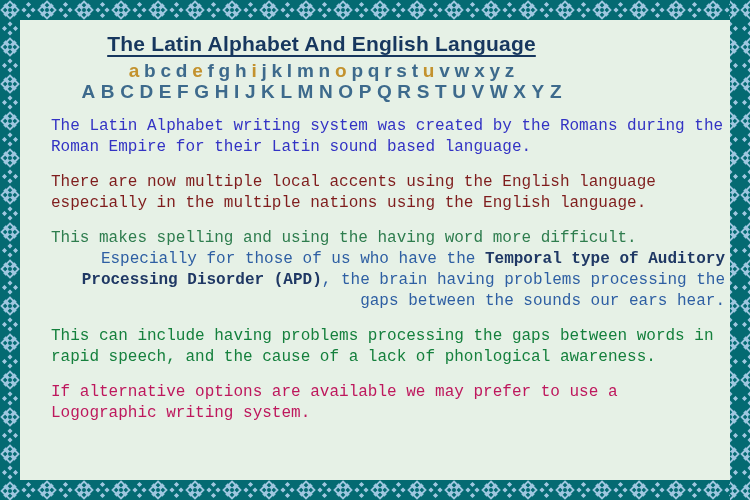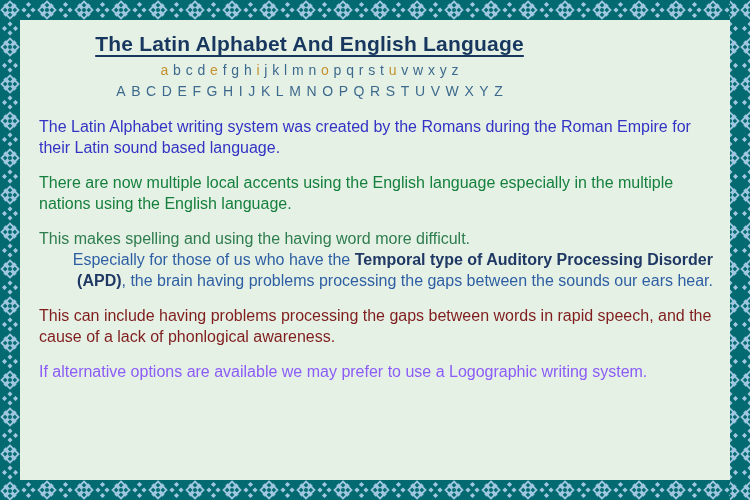--- a/index.html
+++ b/index.html
@@ -4,49 +4,50 @@
 <style>
   html, body { margin: 0; padding: 0; }
   body {
     width: 750px; height: 500px; overflow: hidden;
     font-family: "Liberation Sans", "DejaVu Sans", sans-serif;
     background: #e6f1e6;
   }
   .page { position: relative; width: 750px; height: 500px; }
   .border-svg { position: absolute; top: 0; left: 0; z-index: 0; display: block; }
   .content {
-    position: absolute; left: 20px; top: 20px; width: 578px; height: 460px;
+    position: absolute; left: 32px; top: 20px; width: 578px; height: 460px;
     background: #e6f1e6; z-index: 1; box-sizing: border-box;
     padding: 8px 18px 0 19px;
   }
   .title {
     margin: 4px 0 4px 0;
     text-align: center;
     font-size: 21px; font-weight: bold;
     color: #17375e;
     text-decoration: underline;
     text-decoration-thickness: 2px;
     text-underline-offset: 4px;
     letter-spacing: 0.2px;
   }
   .alpha-row {
     text-align: center;
-    font-weight: normal;
-    font-size: 14px;
+    font-weight: bold;
+    font-size: 19px;
     line-height: 21px;
     margin: 0;
   }
   .alpha-row .letter { margin: 0 2.4px; }
   .upper .letter { margin: 0 2.8px; }
   .paras { margin-top: 14px; }
   .para {
     font-size: 16px;
     line-height: 21px;
     margin: 0;
     width: 674px;
+    font-family: Liberation Mono, monospace;
   }
   .spacer { height: 14px; }
 </style>
 </head>
 <body>
 
 <div class="page">
 
   <svg class="border-svg" width="750" height="500" viewBox="0 0 750 500">
     <defs>
@@ -71,24 +72,24 @@
     <rect x="730" y="0" width="20" height="500" fill="url(#bv)"></rect>
   </svg>
 
   <div class="content">
     <h1 class="title">The Latin Alphabet And English Language</h1>
     <div class="alpha-row lower"><span class="letter" style="color: rgb(195, 146, 46);">a</span><span class="letter" style="color: rgb(61, 106, 140);">b</span><span class="letter" style="color: rgb(61, 106, 140);">c</span><span class="letter" style="color: rgb(61, 106, 140);">d</span><span class="letter" style="color: rgb(195, 146, 46);">e</span><span class="letter" style="color: rgb(61, 106, 140);">f</span><span class="letter" style="color: rgb(61, 106, 140);">g</span><span class="letter" style="color: rgb(61, 106, 140);">h</span><span class="letter" style="color: rgb(195, 146, 46);">i</span><span class="letter" style="color: rgb(61, 106, 140);">j</span><span class="letter" style="color: rgb(61, 106, 140);">k</span><span class="letter" style="color: rgb(61, 106, 140);">l</span><span class="letter" style="color: rgb(61, 106, 140);">m</span><span class="letter" style="color: rgb(61, 106, 140);">n</span><span class="letter" style="color: rgb(195, 146, 46);">o</span><span class="letter" style="color: rgb(61, 106, 140);">p</span><span class="letter" style="color: rgb(61, 106, 140);">q</span><span class="letter" style="color: rgb(61, 106, 140);">r</span><span class="letter" style="color: rgb(61, 106, 140);">s</span><span class="letter" style="color: rgb(61, 106, 140);">t</span><span class="letter" style="color: rgb(195, 146, 46);">u</span><span class="letter" style="color: rgb(61, 106, 140);">v</span><span class="letter" style="color: rgb(61, 106, 140);">w</span><span class="letter" style="color: rgb(61, 106, 140);">x</span><span class="letter" style="color: rgb(61, 106, 140);">y</span><span class="letter" style="color: rgb(61, 106, 140);">z</span></div>
     <div class="alpha-row upper"><span class="letter" style="color: rgb(61, 106, 140);">A</span><span class="letter" style="color: rgb(61, 106, 140);">B</span><span class="letter" style="color: rgb(61, 106, 140);">C</span><span class="letter" style="color: rgb(61, 106, 140);">D</span><span class="letter" style="color: rgb(61, 106, 140);">E</span><span class="letter" style="color: rgb(61, 106, 140);">F</span><span class="letter" style="color: rgb(61, 106, 140);">G</span><span class="letter" style="color: rgb(61, 106, 140);">H</span><span class="letter" style="color: rgb(61, 106, 140);">I</span><span class="letter" style="color: rgb(61, 106, 140);">J</span><span class="letter" style="color: rgb(61, 106, 140);">K</span><span class="letter" style="color: rgb(61, 106, 140);">L</span><span class="letter" style="color: rgb(61, 106, 140);">M</span><span class="letter" style="color: rgb(61, 106, 140);">N</span><span class="letter" style="color: rgb(61, 106, 140);">O</span><span class="letter" style="color: rgb(61, 106, 140);">P</span><span class="letter" style="color: rgb(61, 106, 140);">Q</span><span class="letter" style="color: rgb(61, 106, 140);">R</span><span class="letter" style="color: rgb(61, 106, 140);">S</span><span class="letter" style="color: rgb(61, 106, 140);">T</span><span class="letter" style="color: rgb(61, 106, 140);">U</span><span class="letter" style="color: rgb(61, 106, 140);">V</span><span class="letter" style="color: rgb(61, 106, 140);">W</span><span class="letter" style="color: rgb(61, 106, 140);">X</span><span class="letter" style="color: rgb(61, 106, 140);">Y</span><span class="letter" style="color: rgb(61, 106, 140);">Z</span></div>
     <div class="paras">
         <div class="para" style="color: rgb(51, 51, 196);"><span>The Latin Alphabet writing system was created by the Romans during the Roman Empire for their Latin sound based language.</span></div>
         <div class="spacer"></div>
-        <div class="para" style="color: #15803d;"><span>There are now multiple local accents using the English language especially in the multiple nations using the English language.</span></div>
+        <div class="para" style="color: #7f1d1d;"><span>There are now multiple local accents using the English language especially in the multiple nations using the English language.</span></div>
         <div class="spacer"></div>
         <div class="para" style="color: rgb(46, 125, 78);"><span>This makes spelling and using the having word more difficult.</span></div>
         <div class="para" style="color: rgb(46, 95, 163); text-align: right;"><span>Especially for those of us who have the </span><span style="font-weight: bold; color: rgb(31, 56, 100);">Temporal type of Auditory Processing Disorder (APD)</span><span>, the brain having problems processing the gaps between the sounds our ears hear.</span></div>
         <div class="spacer"></div>
-        <div class="para" style="color: #7f1d1d;"><span>This can include having problems processing the gaps between words in rapid speech, and the cause of a lack of phonlogical awareness.</span></div>
+        <div class="para" style="color: #15803d;"><span>This can include having problems processing the gaps between words in rapid speech, and the cause of a lack of phonlogical awareness.</span></div>
         <div class="spacer"></div>
-        <div class="para" style="color: #8b5cf6;"><span>If alternative options are available we may prefer to use a Logographic writing system.</span></div>
+        <div class="para" style="color: #be185d;"><span>If alternative options are available we may prefer to use a Logographic writing system.</span></div>
       </div>
   </div>
 
 </div>
 
 </body></html>

